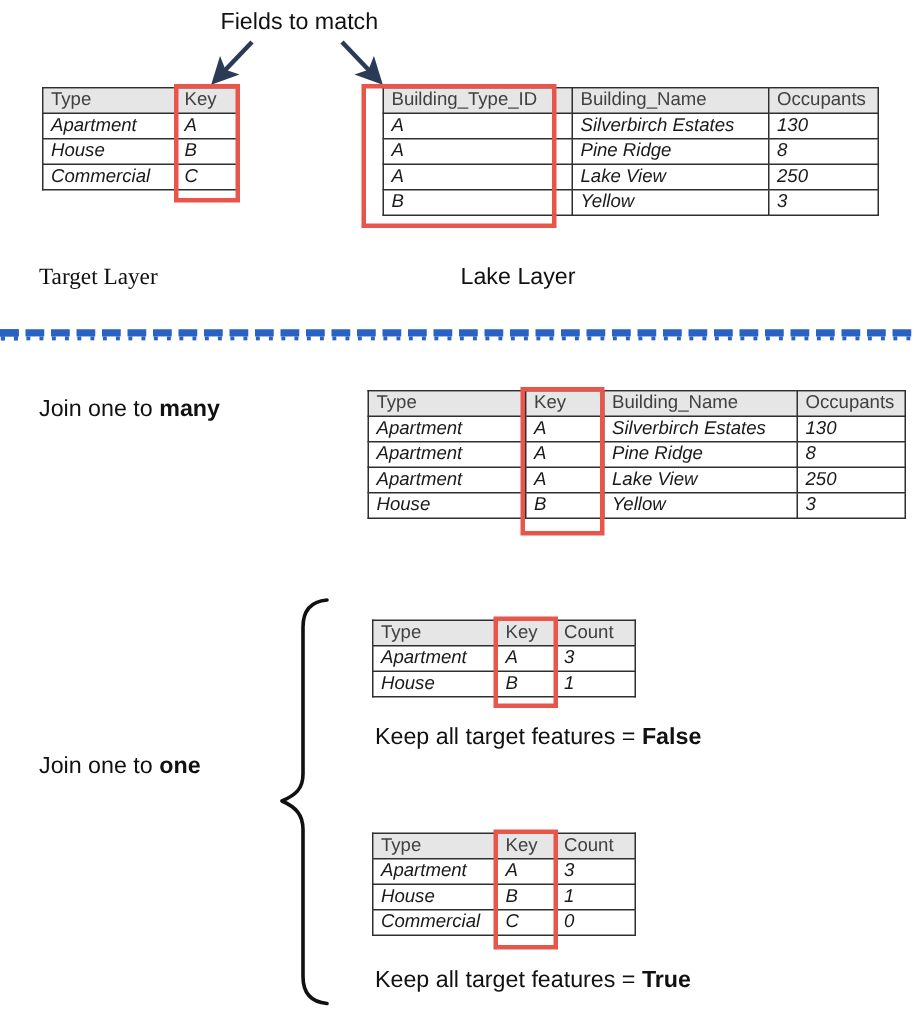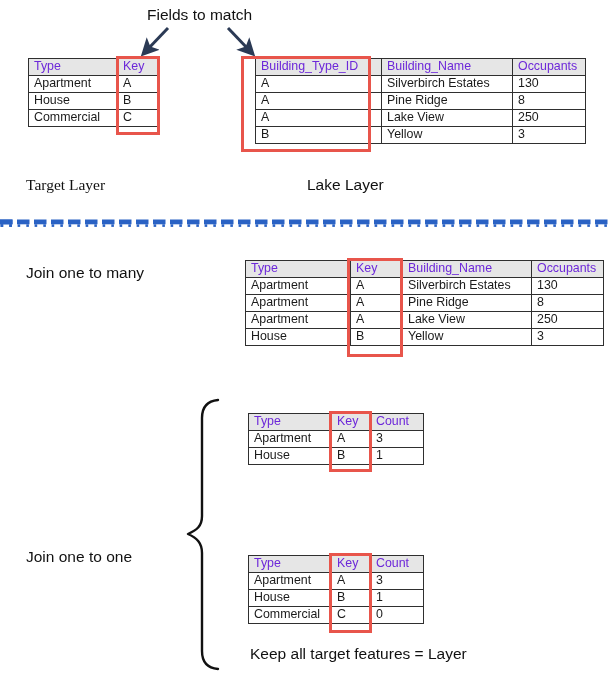--- a/index.html
+++ b/index.html
@@ -26,21 +26,21 @@
     position: absolute;
     font-size: 14.5px;
     line-height: 1.2;
     color: #111111;
     white-space: nowrap;
   }
   .label-lg {
     font-size: 15.5px;
   }
   .label b, .label .bold {
-    font-weight: normal;
+    font-weight: bold;
   }
 
   
   table.data {
     position: absolute;
     border-collapse: collapse;
     background: #ffffff;
     font-size: 12.4px;
     table-layout: fixed;
   }
@@ -52,24 +52,25 @@
     font-weight: normal;
     height: 17px;
     box-sizing: border-box;
     overflow: hidden;
     white-space: nowrap;
     vertical-align: middle;
     line-height: 1.05;
   }
   table.data thead th {
     background: #e6e6e6;
-    color: #6d28d9;
+    color: #404040;
   }
   table.data tbody td {
     background: #ffffff;
+    font-style: italic;
   }
 
   
   .hl {
     position: absolute;
     border: 3px solid #e8554b;
     box-sizing: border-box;
     pointer-events: none;
     background: transparent;
   }
@@ -281,21 +282,21 @@
   <svg class="brace-svg" style="left:185px; top:398px;" width="36" height="274" viewBox="0 0 36 274">
     <path d="M33,2
              C22,3 17,9 17,20
              L17,118
              C17,128 12,132 3,136
              C12,140 17,145 17,155
              L17,253
              C17,264 22,270 33,271" fill="none" stroke="#111111" stroke-width="2.4" stroke-linecap="round" stroke-linejoin="round"></path>
   </svg>
 
-  <div class="label label-lg" style="left:26px; top:548px;">
+  <div class="label label-lg" style="left:26px; top:502px;">
     <span>Join one to </span><b>one</b>
   </div>
 
   <table class="data" id="tbl-false" style="left:248px; top:413px; width:175px;">
     <colgroup>
         <col style="width:83px">
         <col style="width:39px">
         <col style="width:53px">
       </colgroup>
     <thead>
@@ -313,20 +314,23 @@
       </tr>
       <tr>
         <td>House</td>
         <td>B</td>
         <td>1</td>
       </tr>
     </tbody>
   </table>
   <div class="hl" style="left:329px; top:411px; width:43px; height:61px;"></div>
 
+  <div class="label label-lg" style="left:250px; top:483px;">
+    <span>Keep all target features = </span><b>False</b>
+  </div>
 
   <table class="data" id="tbl-true" style="left:248px; top:555px; width:175px;">
     <colgroup>
         <col style="width:83px">
         <col style="width:39px">
         <col style="width:53px">
       </colgroup>
     <thead>
       <tr>
         <th>Type</th>
@@ -348,16 +352,16 @@
       <tr>
         <td>Commercial</td>
         <td>C</td>
         <td>0</td>
       </tr>
     </tbody>
   </table>
   <div class="hl" style="left:329px; top:553px; width:43px; height:80px;"></div>
 
   <div class="label label-lg" style="left:250px; top:645px;">
-    <span>Keep all target features = </span><b>Layer</b>
+    <span>Keep all target features = </span><b>True</b>
   </div>
 
 </div>
 
 </body></html>

